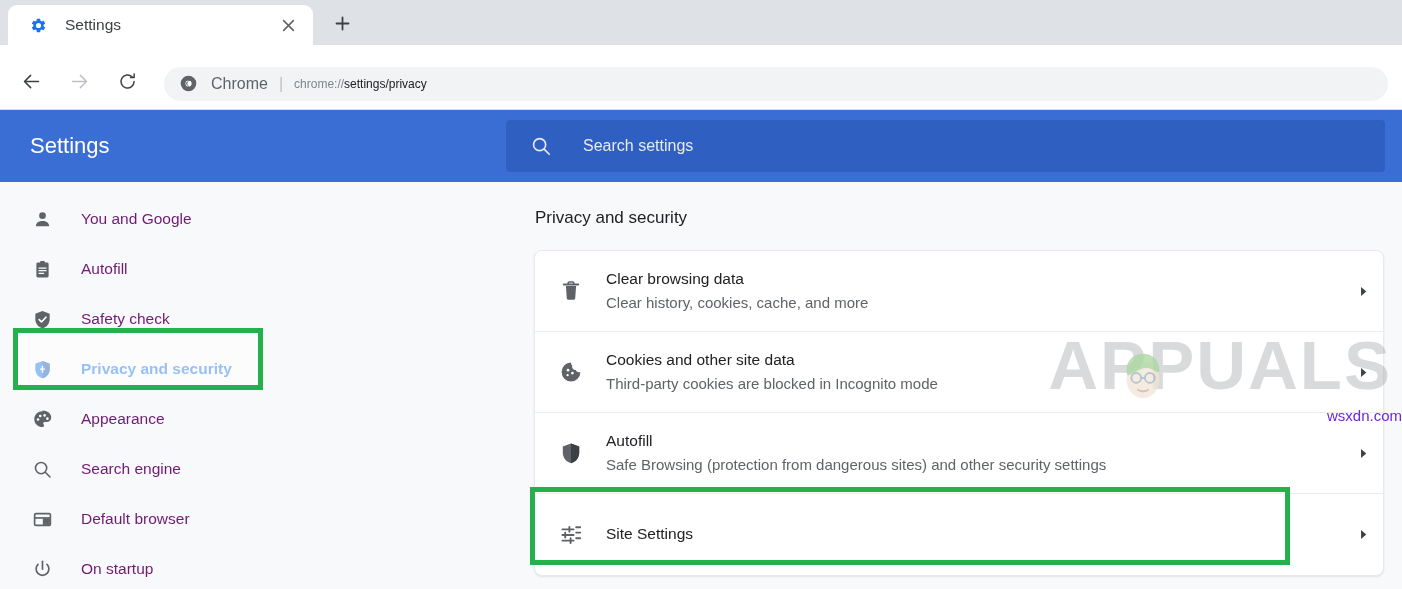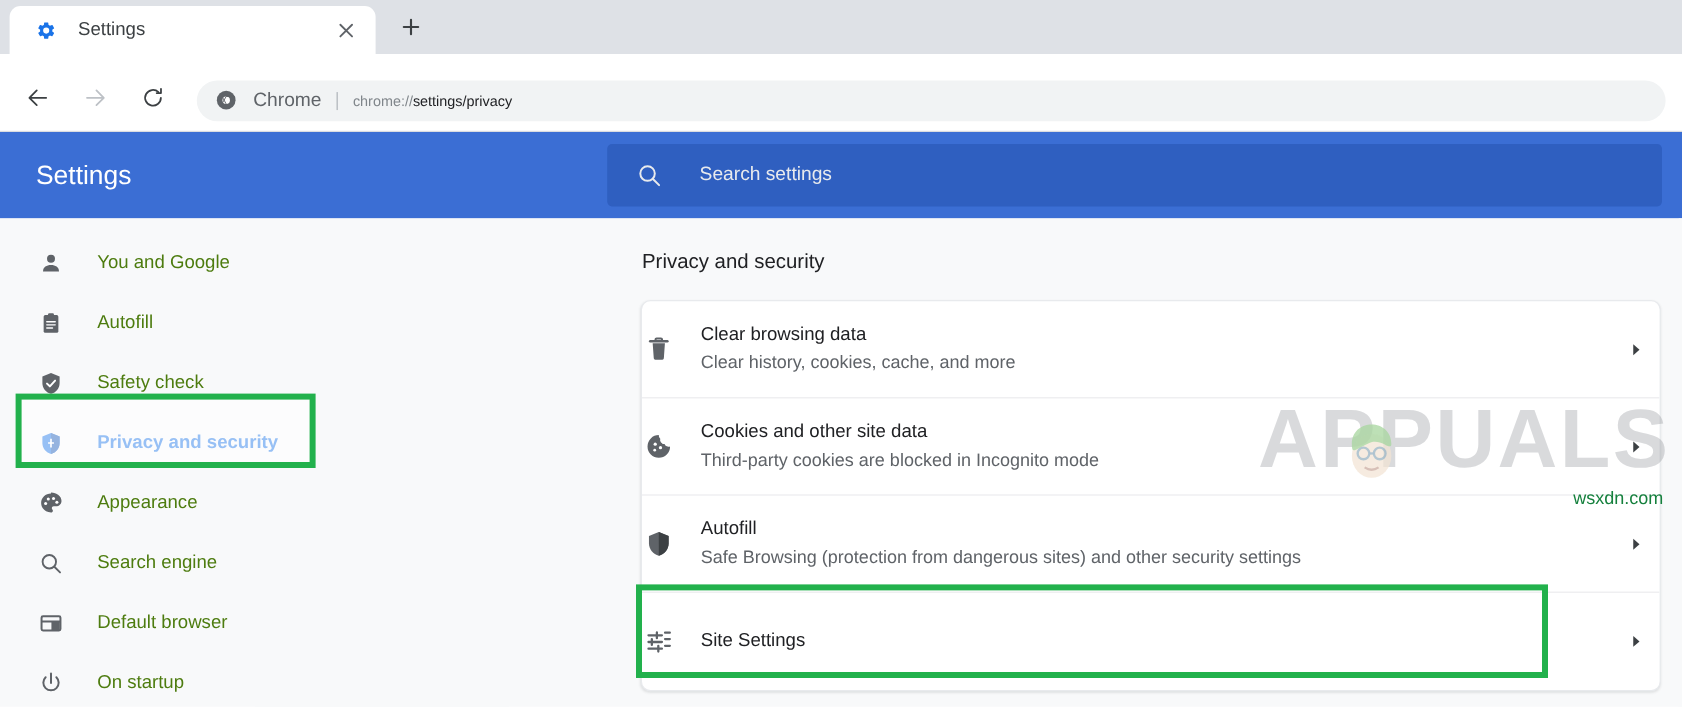--- a/index.html
+++ b/index.html
@@ -194,21 +194,21 @@
     width: 24px;
     height: 24px;
     flex: 0 0 auto;
     display: flex;
     align-items: center;
     justify-content: center;
   }
   .side-label {
     margin-left: 27px;
     font-size: 15.5px;
-    color: #4d7c0f;
+    color: #701a75;
     white-space: nowrap;
   }
   .side-item.active .side-label { color: #1a73e8; font-weight: bold; }
 
   
   .hl-sidebar {
     position: absolute;
     left: 13px;
     top: 146px;
     width: 250px;
@@ -239,20 +239,21 @@
     border: 1px solid #e8eaed;
     box-shadow: 0 1px 2px rgba(60,64,67,0.12);
     overflow: hidden;
   }
   .row {
     height: 81px;
     display: flex;
     align-items: center;
     border-bottom: 1px solid #ebecee;
     box-sizing: border-box;
+    padding-left: 22px;
   }
   .row:last-child { border-bottom: none; }
   .row-ico {
     width: 28px;
     height: 28px;
     flex: 0 0 auto;
     display: flex;
     align-items: center;
     justify-content: center;
   }
@@ -314,24 +315,24 @@
     right: 228px;
     bottom: 23px;
     width: 62px;
     height: 62px;
     z-index: 7;
     pointer-events: none;
     opacity: 0.85;
   }
   .wsxdn {
     position: absolute;
-    right: 16px;
+    right: 0;
     bottom: 4px;
     font-size: 15px;
-    color: #15803d;
+    color: #6d28d9;
     z-index: 8;
     pointer-events: none;
   }
 
   
   .scroll-gutter {
     position: absolute;
     right: 0;
     top: 0;
     bottom: 0;

